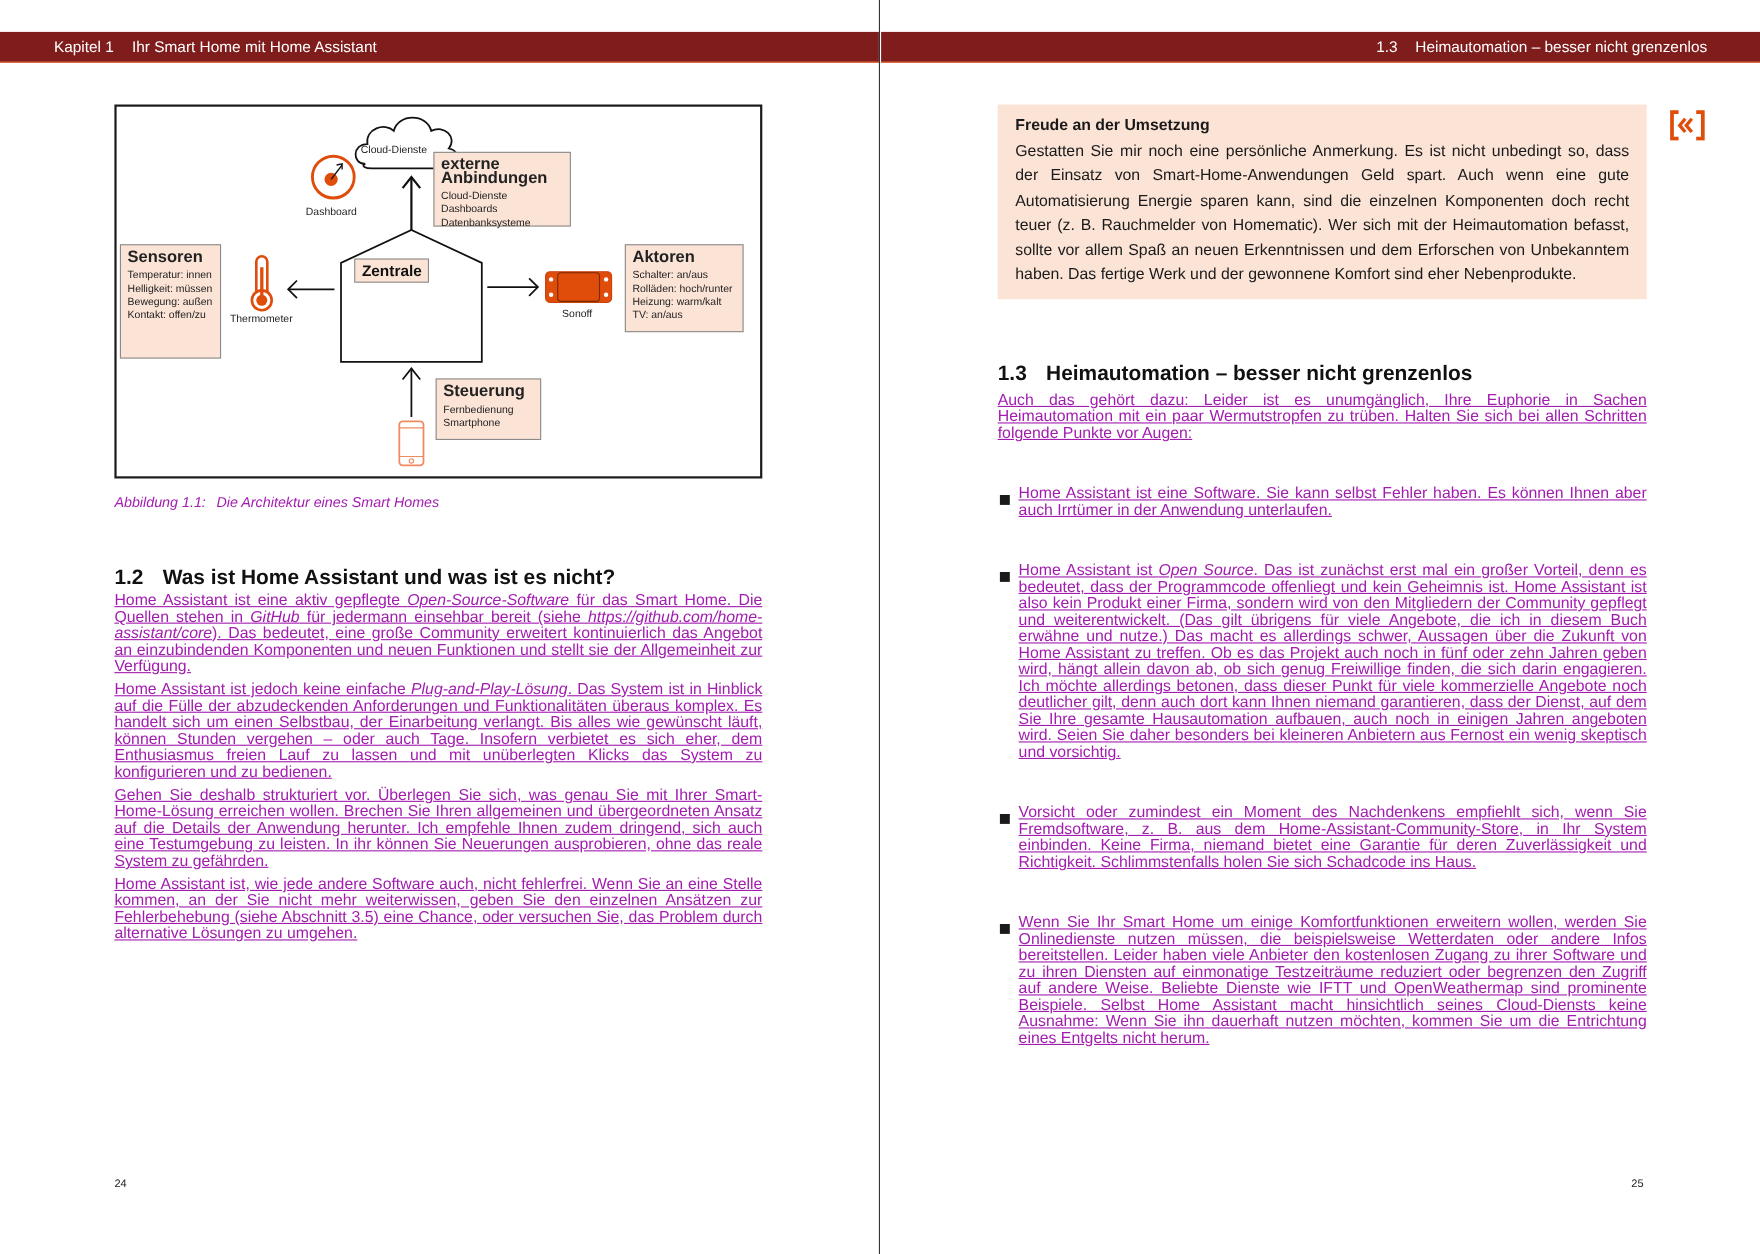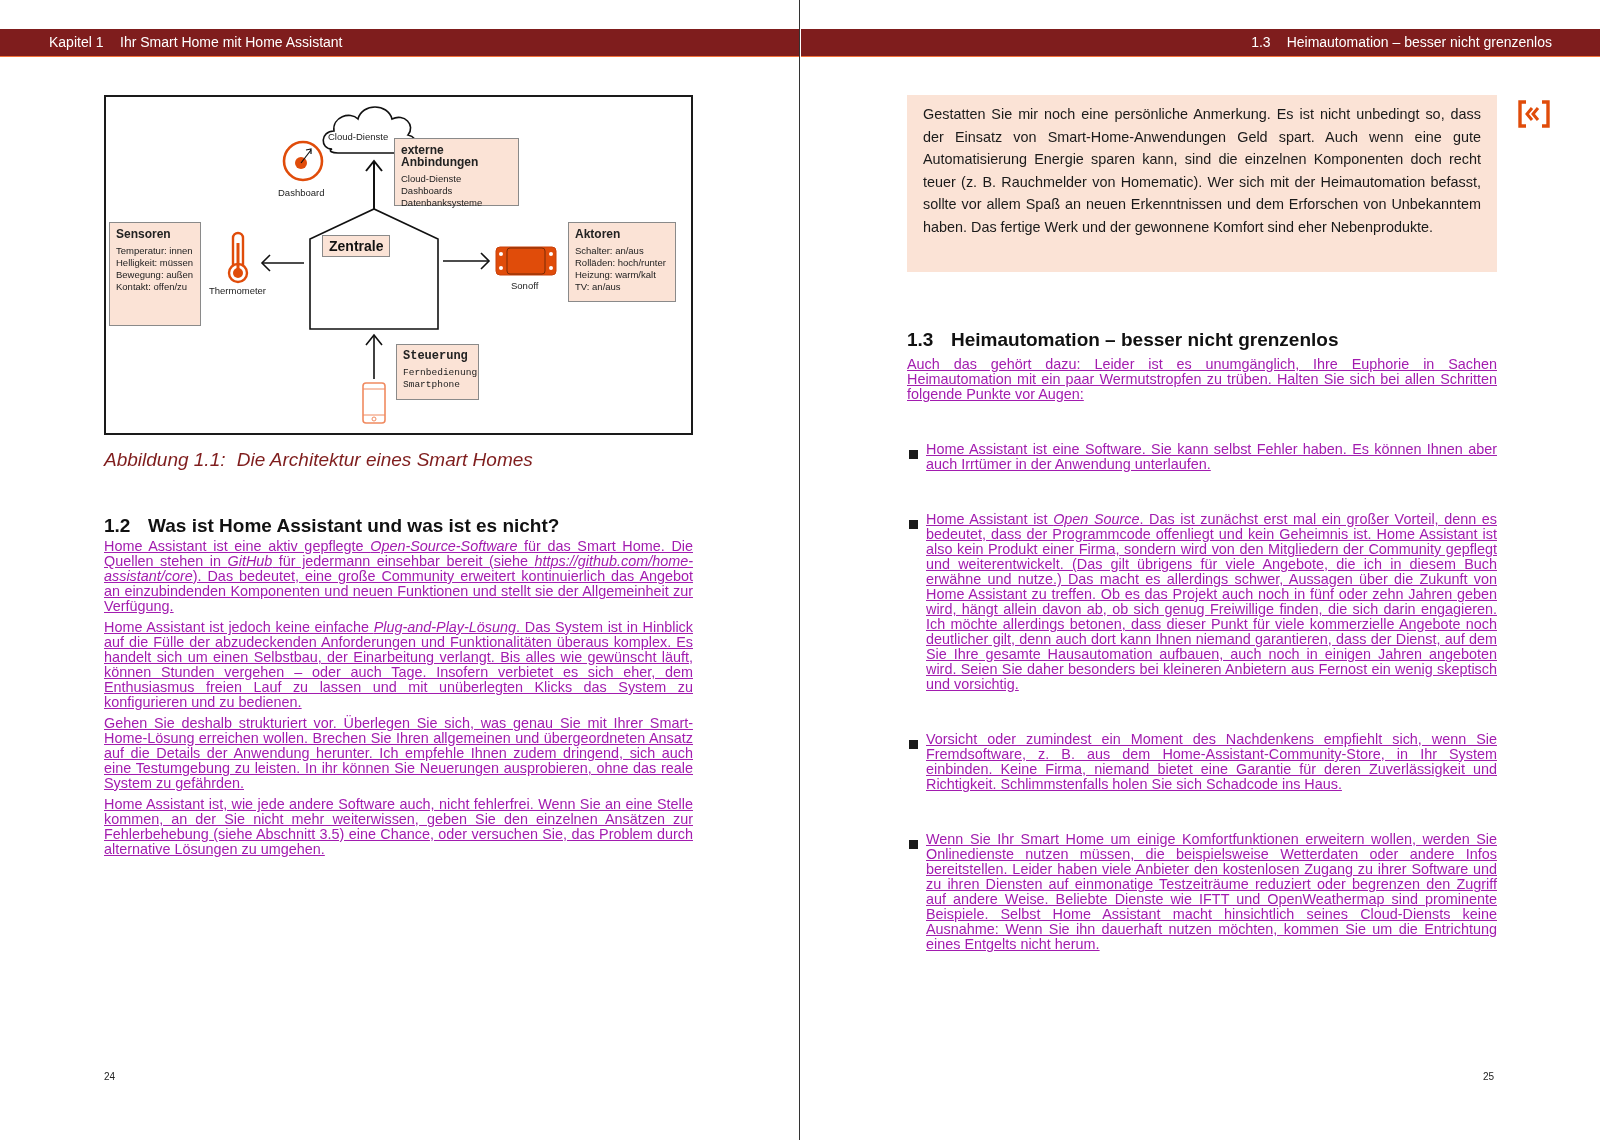--- a/index.html
+++ b/index.html
@@ -26,28 +26,28 @@
   
   .figure {
     position: absolute; left: 104px; top: 95px; width: 589px; height: 340px;
     border: 2px solid #1a1a1a; box-sizing: border-box; background: #fff;
   }
   .figure svg { position: absolute; left: 0; top: 0; }
   .dbox {
     position: absolute; background: #fbe3d6; border: 1px solid #8a8a8a;
     font-size: 9.5px; line-height: 12px; padding: 5px 6px; box-sizing: border-box; color: #222;
   }
-  .dbox .t { font-weight: bold; font-size: 12px; margin-bottom: 5px; display: block; }
+  .dbox .t { font-weight: bold; font-size: 15px; margin-bottom: 5px; display: block; }
   .dlabel { position: absolute; font-size: 9.5px; color: #222; }
   .zentrale {
     position: absolute; background: #fbe3d6; border: 1px solid #8a8a8a; font-weight: bold;
     font-size: 14px; padding: 2px 6px; color: #111;
   }
   .caption {
-    position: absolute; left: 104px; top: 449px; font-style: italic; font-size: 19px; color: #7f1d1d;
+    position: absolute; left: 104px; top: 449px; font-style: italic; font-size: 13px; color: #a21caf;
   }
   .caption span + span { margin-left: 6px; }
 
   .h2 {
     position: absolute; font-weight: bold; font-size: 19px; color: #111;
   }
   .h2 .num { display: inline-block; width: 44px; }
   #h-left { left: 104px; top: 515px; }
   #h-right { left: 907px; top: 329px; }
 
@@ -160,21 +160,21 @@
       <div>Bewegung: außen</div>
       <div>Kontakt: offen/zu</div>
     </div>
     <div class="dbox" style="left:462px;top:125px;width:108px;height:80px;">
       <span class="t">Aktoren</span>
       <div>Schalter: an/aus</div>
       <div>Rolläden: hoch/runter</div>
       <div>Heizung: warm/kalt</div>
       <div>TV: an/aus</div>
     </div>
-    <div class="dbox" style="left:290px;top:247px;width:83px;height:56px;font-family:Liberation Mono, monospace;">
+    <div class="dbox" style="left:290px;top:247px;width:96px;height:56px;">
       <span class="t">Steuerung</span>
       <div>Fernbedienung</div>
       <div>Smartphone</div>
     </div>
   </div>
 
   <div class="caption">
     <span>Abbildung 1.1:</span>
     <span>Die Architektur eines Smart Homes</span>
   </div>
@@ -197,20 +197,21 @@
 
 <div class="page" id="page-right">
   <div class="header-bar">
     <span class="hdr-inner">
       <span>1.3</span><span>Heimautomation – besser nicht grenzenlos</span>
     </span>
   </div>
 </div>
 
 <div class="infobox">
+  <span class="ib-title">Freude an der Umsetzung</span>
   <span>Gestatten Sie mir noch eine persönliche Anmerkung. Es ist nicht unbedingt so, dass der Einsatz von Smart-Home-Anwendungen Geld spart. Auch wenn eine gute Automatisierung Energie sparen kann, sind die einzelnen Komponenten doch recht teuer (z. B. Rauchmelder von Homematic). Wer sich mit der Heimautomation befasst, sollte vor allem Spaß an neuen Erkenntnissen und dem Erforschen von Unbekanntem haben. Das fertige Werk und der gewonnene Komfort sind eher Nebenprodukte.</span>
 </div>
 
 <svg class="logo-mark" viewBox="0 0 32 28">
   <path d="M8,2 L2,2 L2,26 L8,26" fill="none" stroke="#e04c0a" stroke-width="3.4"></path>
   <path d="M24,2 L30,2 L30,26 L24,26" fill="none" stroke="#e04c0a" stroke-width="3.4"></path>
   <path d="M14,8 L9,14 L14,20 M20,8 L15,14 L20,20" fill="none" stroke="#e04c0a" stroke-width="3"></path>
 </svg>
 
 <div class="h2" id="h-right">

